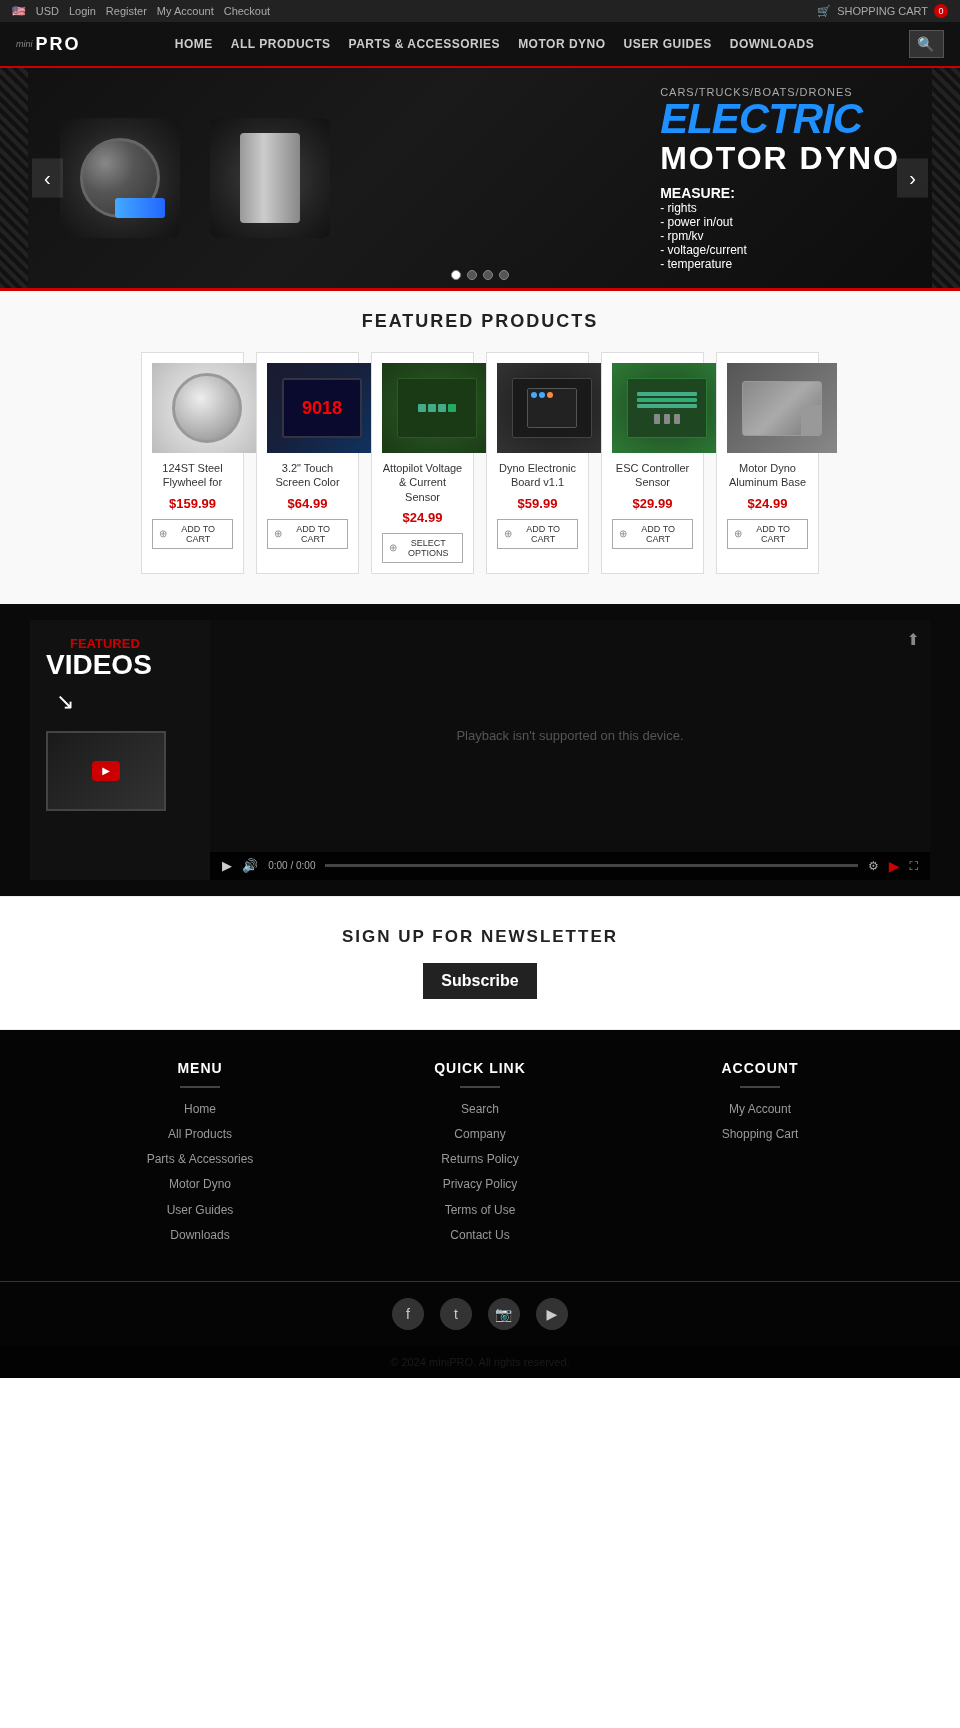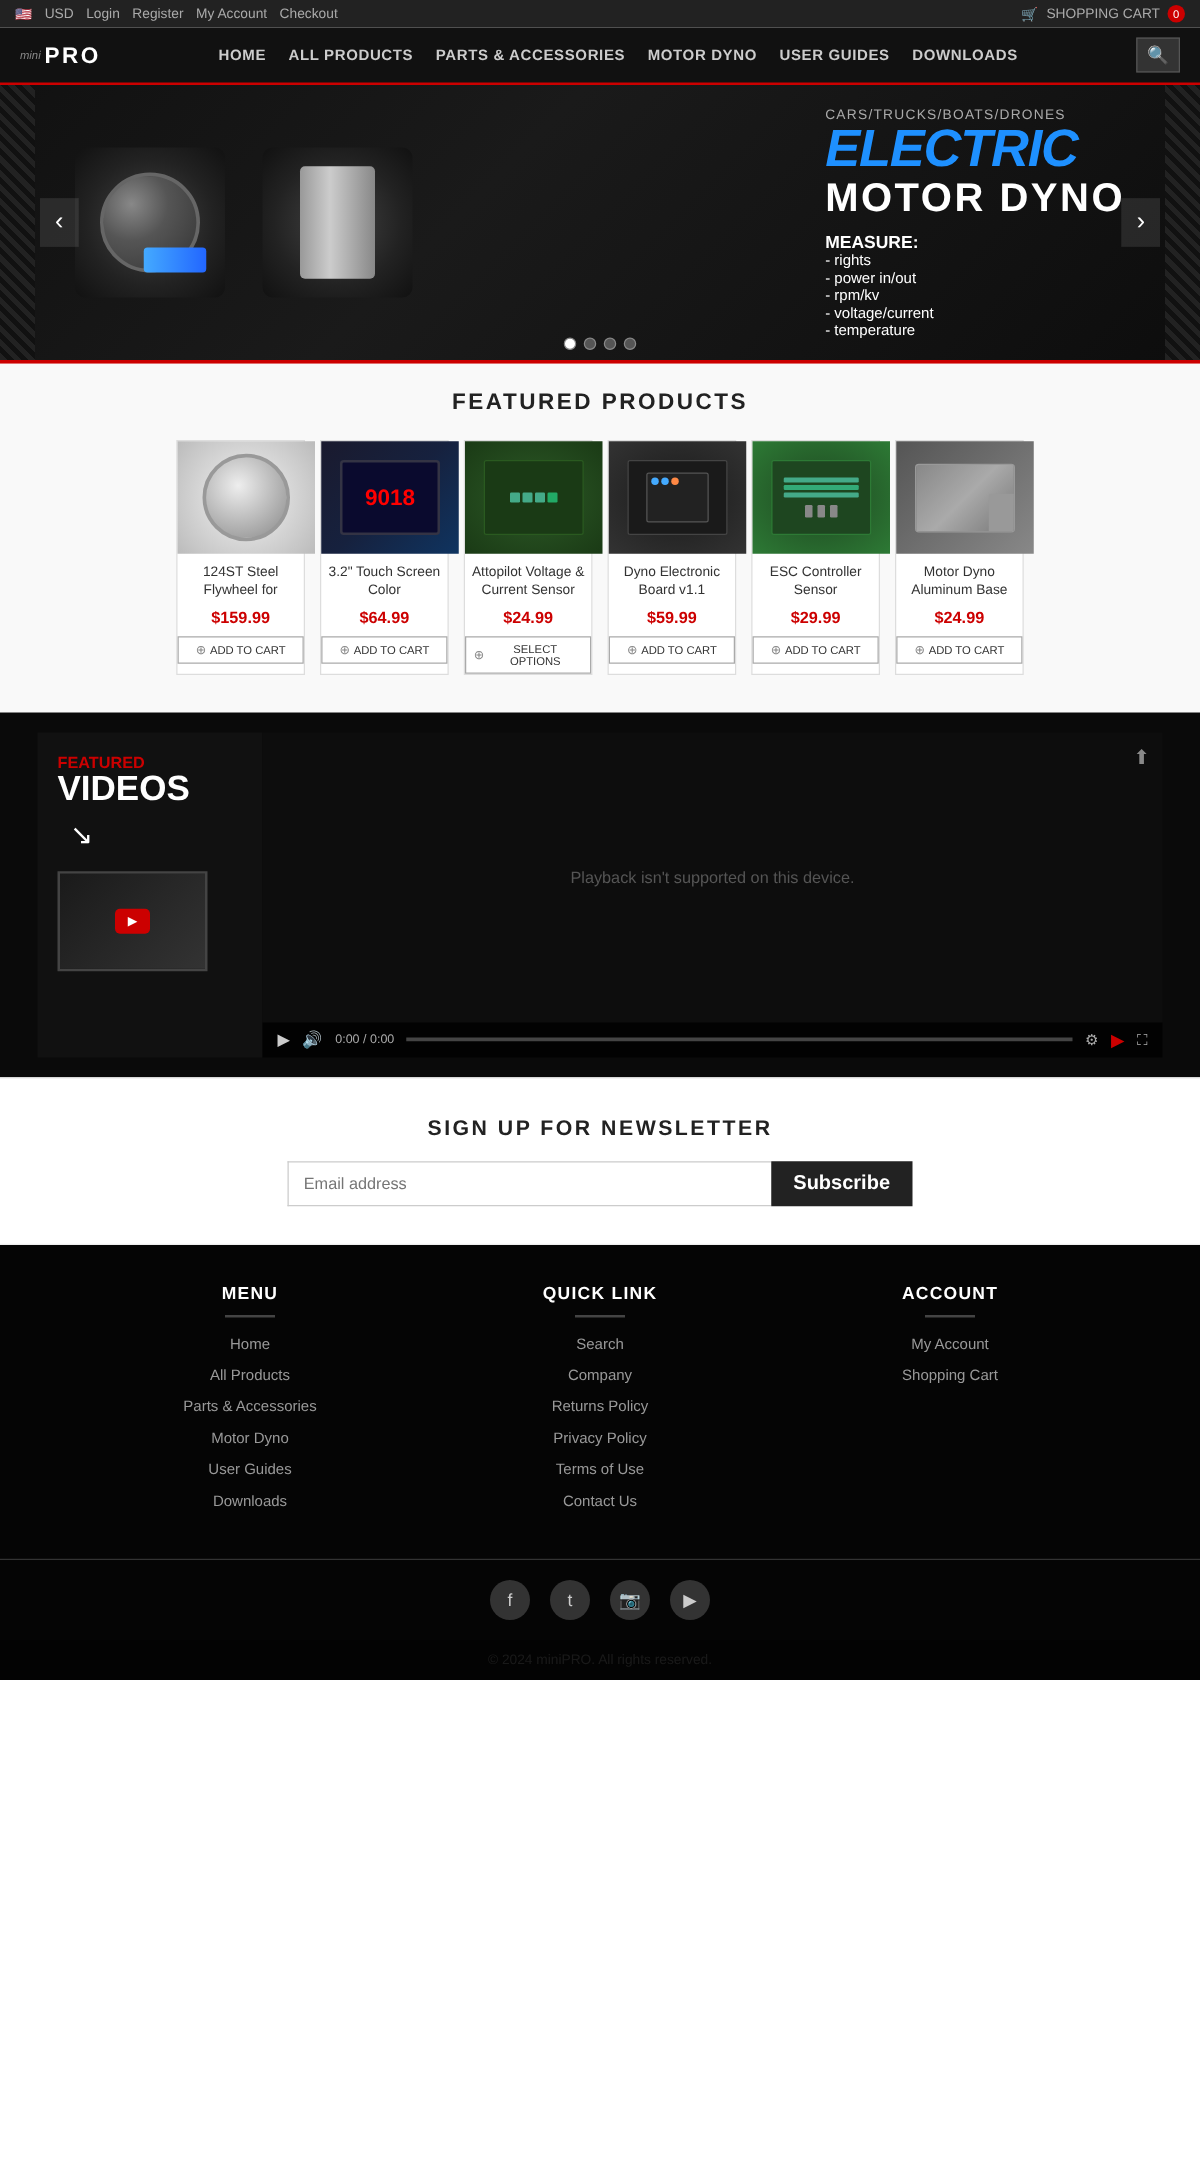--- a/index.html
+++ b/index.html
@@ -186,20 +186,21 @@
     .products-grid {
       display: flex;
       gap: 12px;
       justify-content: center;
       overflow: hidden;
     }
     .product-card {
       background: #fff;
       border: 1px solid #ddd;
       width: 103px;
+      padding: 10px;
       flex-shrink: 0;
       text-align: center;
     }
     .product-img {
       width: 110px;
       height: 90px;
       background: #eee;
       margin: 0 auto 8px;
       display: flex;
       align-items: center;
@@ -251,21 +252,21 @@
       display: flex;
       gap: 0;
       align-items: stretch;
     }
     .video-left {
       width: 180px;
       background: #111;
       padding: 16px;
       flex-shrink: 0;
     }
-    .featured-label { color: #c00; font-size: 13px; font-weight: bold; text-transform: uppercase; }
+    .featured-label { color: #c00; font-size: 13px; font-weight: bold; text-transform: uppercase; margin-left: 24px; }
     .videos-label { color: #fff; font-size: 28px; font-weight: 900; text-transform: uppercase; margin-bottom: 10px; line-height: 1; }
     .video-thumb {
       width: 120px;
       height: 80px;
       background: #222;
       margin-top: 16px;
       border: 2px solid #444;
       display: flex;
       align-items: center;
       justify-content: center;
@@ -652,21 +653,20 @@
       <span class="ctrl-icon">⚙</span>
       <span class="ctrl-icon" style="color:#c00;font-size:14px;">▶</span>
       <span class="ctrl-icon">⛶</span>
     </div>
   </div>
 </div>
 
 <div class="newsletter-section">
   <div class="newsletter-title">SIGN UP FOR NEWSLETTER</div>
   <div class="newsletter-form">
-    <input class="newsletter-input" type="email" placeholder="Email address" style="">
     <button class="subscribe-btn">Subscribe</button>
   </div>
 </div>
 
 <div class="footer">
   <div class="footer-bg"></div>
   <div class="footer-cols">
 
     <div class="footer-col">
       <div class="footer-col-title">MENU</div>

